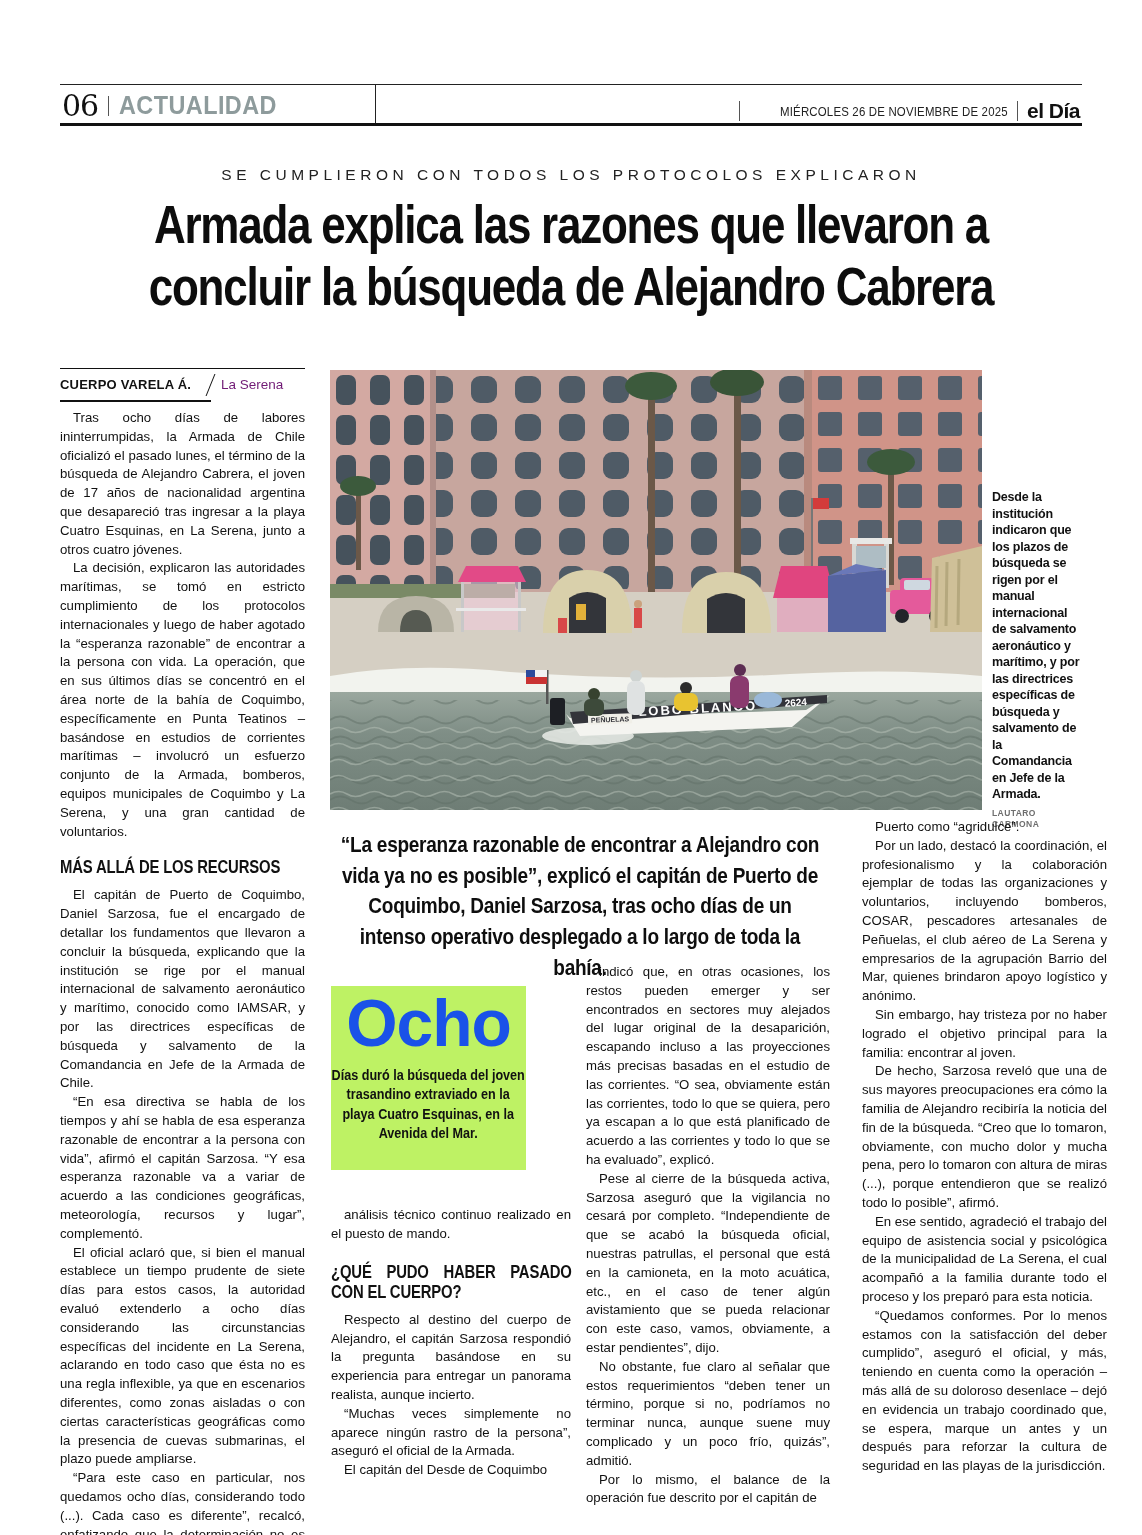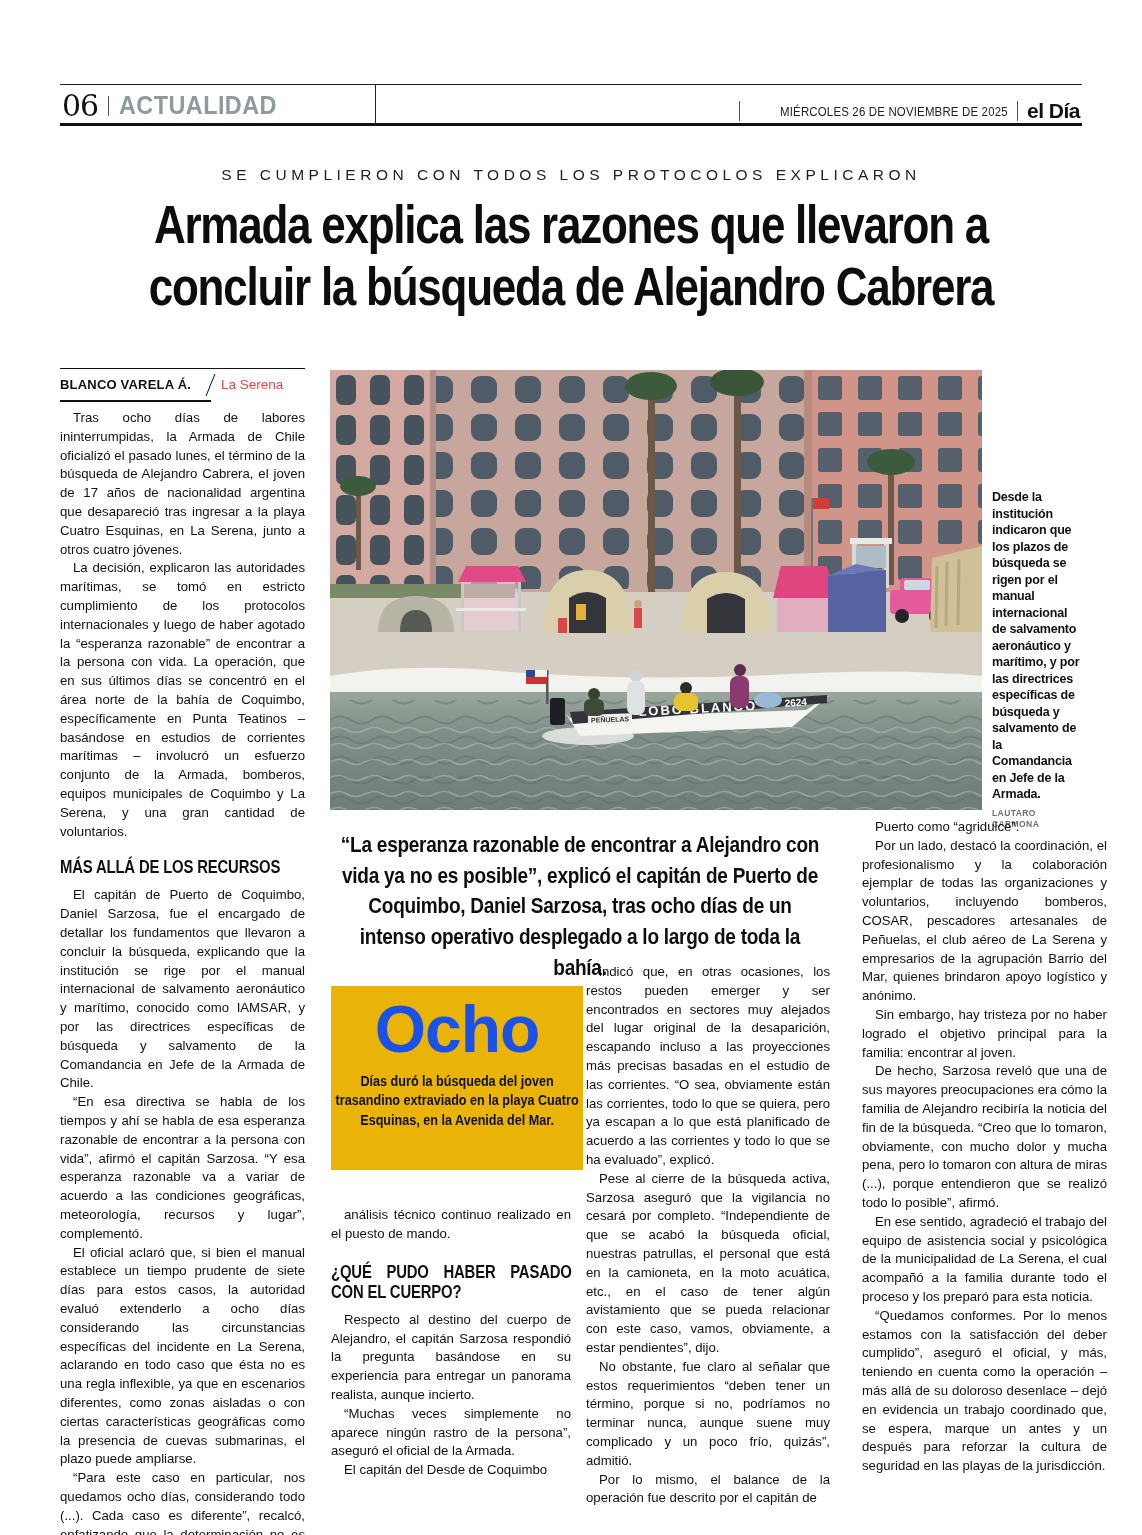--- a/index.html
+++ b/index.html
@@ -26,21 +26,21 @@
   .kicker { position:absolute; top:166px; left:0; width:1142px; text-align:center;
     font-size:15.5px; letter-spacing:4.5px; color:#222; }
   .headline { position:absolute; top:194px; left:-44px; width:1230px; text-align:center;
     font-size:53px; line-height:1.17; font-weight:700; letter-spacing:-1.5px; color:#0d0d0d;
     transform:scaleX(0.83); transform-origin:center top; }
   
   .byline { border-top:1.5px solid #111; padding-top:5px; display:flex; align-items:stretch; }
   .byline-left { display:flex; align-items:center; border-bottom:2px solid #111; padding-bottom:4px; }
   .byline-name { font-size:13px; font-weight:800; letter-spacing:0.2px; }
   .byline-slash { width:10px; height:22px; border-right:1.5px solid #111; transform:skewX(-22deg); margin-left:10px; }
-  .byline-loc { font-size:13.5px; color:#ef4444; padding:2px 0 0 10px; }
+  .byline-loc { font-size:13.5px; color:#701a75; padding:2px 0 0 10px; }
   
   .col { position:absolute; font-size:13.2px; line-height:18.8px; text-align:justify; hyphens:auto; }
   .col p { text-indent:13px; }
   .col p.lead-p { margin-top:7px; }
   .subhead { font-weight:800; font-size:17.5px; line-height:1.15; letter-spacing:-0.2px;
     display:block; transform:scaleX(0.85); transform-origin:left center; white-space:nowrap;
     margin:16px 0 9px; }
   .subhead.wrap { white-space:normal; width:118%; margin:18px 0 9px; }
   .col1 { top:368px; left:60px;  width:245px; }
   .col2 { top:1206px; left:331px; width:240px; }
@@ -49,22 +49,22 @@
   
   .photo { position:absolute; top:370px; left:330px; width:652px; height:440px; }
   .caption { position:absolute; top:489px; left:992px; width:92px;
     font-size:12.5px; font-weight:700; line-height:1.32; letter-spacing:-0.2px; text-align:left; }
   .credit { margin-top:5px; font-size:8.5px; font-weight:700; color:#6e6e6e; letter-spacing:0.4px; }
   
   .pullquote { position:absolute; top:830px; left:309px; width:542px; text-align:center;
     font-size:21.5px; font-weight:700; line-height:1.43; letter-spacing:-0.3px; color:#0e0e0e;
     transform:scaleX(0.885); transform-origin:center top; }
   
-  .factbox { position:absolute; top:986px; left:331px; width:252px; height:184px;
-    background:#eab308; text-align:center; padding-top:10px; }
+  .factbox { position:absolute; top:986px; left:331px; width:195px; height:184px;
+    background:#bef264; text-align:center; padding-top:4px; }
   .fact-number { font-size:66px; font-weight:800; color:#1a52e8; letter-spacing:-1px; line-height:1.0; }
   .fact-text { margin-top:10px; font-size:14px; font-weight:700; line-height:1.38;
     display:block; transform:scaleX(0.9); transform-origin:center top; width:112%; margin-left:-6%; }
 </style>
 </head>
 <body>
 
 <div class="page">
 
   <div class="header">
@@ -84,21 +84,21 @@
 
   <div class="kicker">SE CUMPLIERON CON TODOS LOS PROTOCOLOS EXPLICARON</div>
   <div class="headline">
     <div>Armada explica las razones que llevaron a</div>
     <div>concluir la búsqueda de Alejandro Cabrera</div>
   </div>
 
   <div class="col col1">
     <div class="byline">
       <span class="byline-left">
-        <span class="byline-name">BLANCO VARELA Á.</span>
+        <span class="byline-name">CUERPO VARELA Á.</span>
         <span class="byline-slash"></span>
       </span>
       <span class="byline-loc">La Serena</span>
     </div>
     <p class="lead-p">Tras ocho días de labores ininterrumpidas, la Armada de Chile oficializó el pasado lunes, el término de la búsqueda de Alejandro Cabrera, el joven de 17 años de nacionalidad argentina que desapareció tras ingresar a la playa Cuatro Esquinas, en La Serena, junto a otros cuatro jóvenes.</p>
     <p>La decisión, explicaron las autoridades marítimas, se tomó en estricto cumplimiento de los protocolos internacionales y luego de haber agotado la “esperanza razonable” de encontrar a la persona con vida. La operación, que en sus últimos días se concentró en el área norte de la bahía de Coquimbo, específicamente en Punta Teatinos – basándose en estudios de corrientes marítimas – involucró un esfuerzo conjunto de la Armada, bomberos, equipos municipales de Coquimbo y La Serena, y una gran cantidad de voluntarios.</p>
     <span class="subhead">MÁS ALLÁ DE LOS RECURSOS</span>
     <p>El capitán de Puerto de Coquimbo, Daniel Sarzosa, fue el encargado de detallar los fundamentos que llevaron a concluir la búsqueda, explicando que la institución se rige por el manual internacional de salvamento aeronáutico y marítimo, conocido como IAMSAR, y por las directrices específicas de búsqueda y salvamento de la Comandancia en Jefe de la Armada de Chile.</p>
     <p>“En esa directiva se habla de los tiempos y ahí se habla de esa esperanza razonable de encontrar a la persona con vida”, afirmó el capitán Sarzosa. “Y esa esperanza razonable va a variar de acuerdo a las condiciones geográficas, meteorología, recursos y lugar”, complementó.</p>
     <p>El oficial aclaró que, si bien el manual establece un tiempo prudente de siete días para estos casos, la autoridad evaluó extenderlo a ocho días considerando las circunstancias específicas del incidente en La Serena, aclarando en todo caso que ésta no es una regla inflexible, ya que en escenarios diferentes, como zonas aisladas o con ciertas características geográficas como la presencia de cuevas submarinas, el plazo puede ampliarse.</p>

